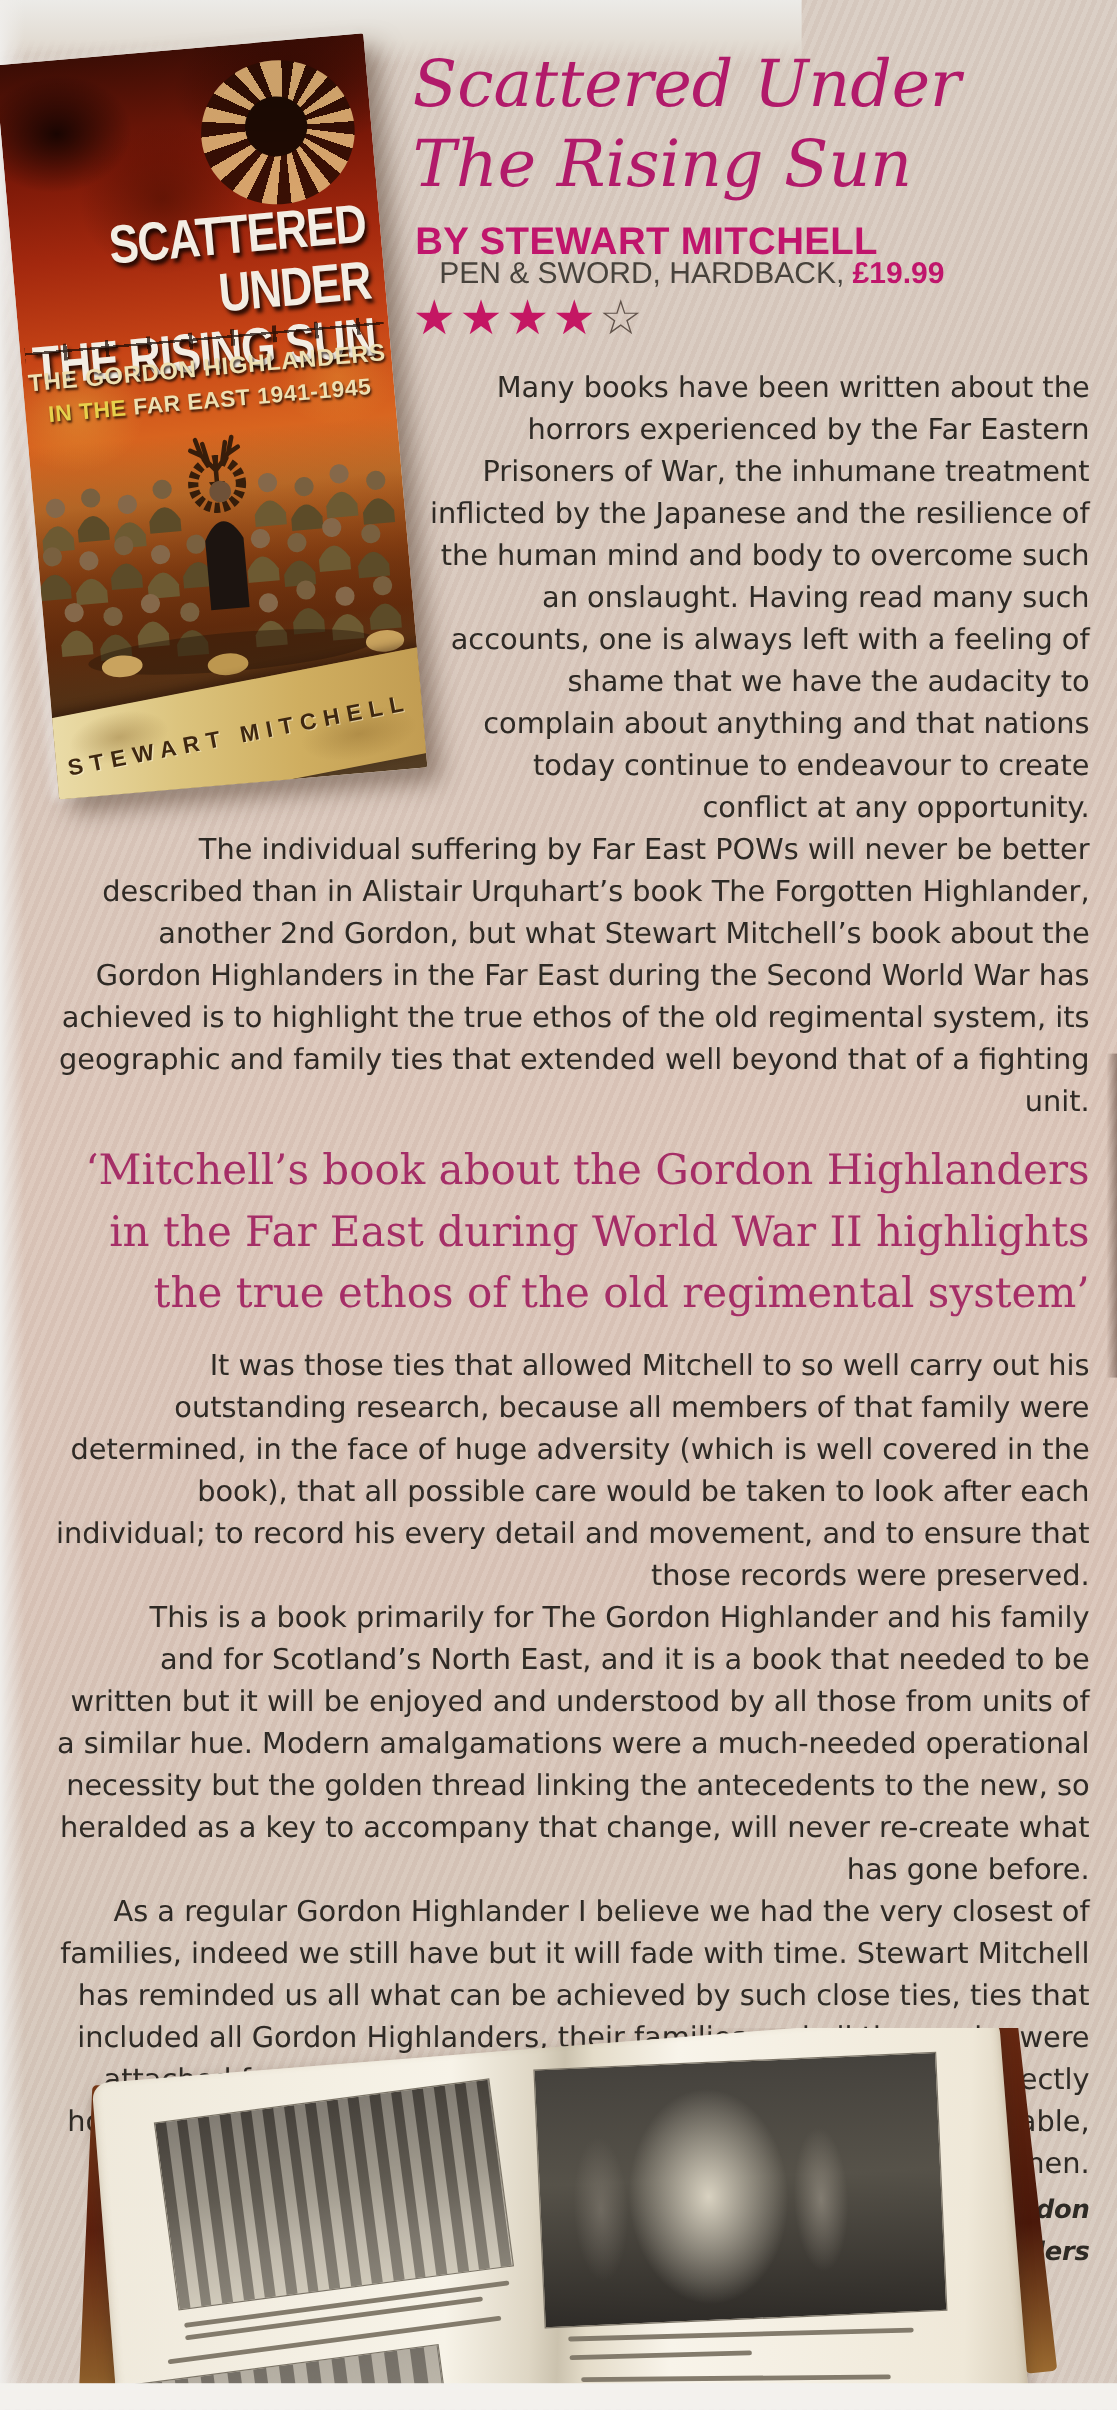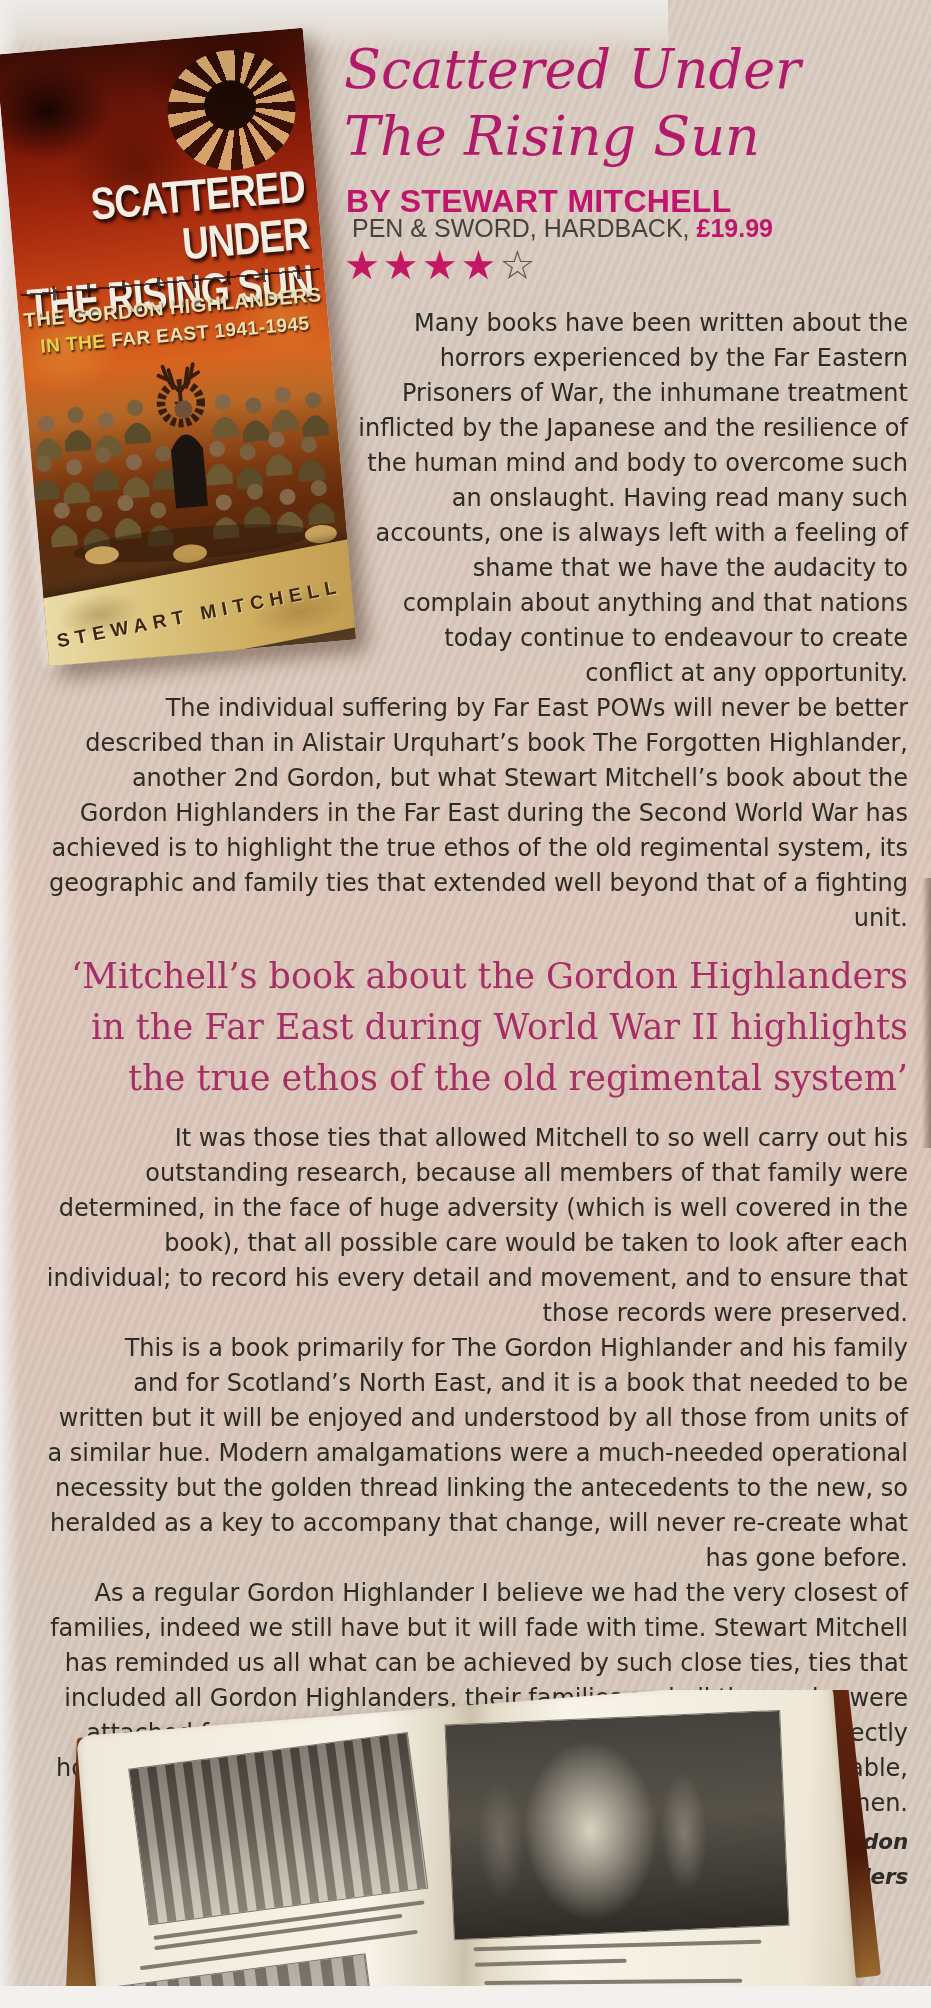--- a/index.html
+++ b/index.html
@@ -59,21 +59,21 @@
     box-shadow:0 -4px 8px rgba(30,12,4,.45);}
   .banner-text{margin-top:34px;text-align:center;font-family:"Liberation Sans",sans-serif;
     font-weight:800;font-size:19px;letter-spacing:6px;color:#3e2710;
     text-shadow:1px 1px 0 rgba(255,250,225,.5);}
 
   
   .review-title{position:absolute;left:344px;top:36px;width:578px;
     font-family:"DejaVu Serif",serif;font-style:italic;font-size:54px;line-height:67px;color:#b11a6a;}
   .byline{position:absolute;left:346px;top:183px;font-family:"Liberation Sans",sans-serif;
     font-weight:800;font-size:32px;color:#c0156c;letter-spacing:.3px;}
-  .publine{position:absolute;left:352px;top:214px;font-family:"Liberation Sans",sans-serif;
+  .publine{position:absolute;left:366px;top:214px;font-family:"Liberation Sans",sans-serif;
     font-size:25px;color:#47423c;}
   .publine .price{font-weight:800;color:#c0156c;}
   .stars{position:absolute;left:344px;top:242px;font-size:40px;letter-spacing:3px;color:#c41663;}
   .stars .outline{color:#60524a;}
 
   
   .bodytext{position:absolute;left:42px;top:306px;width:866px;
     font-size:24px;line-height:35px;color:#2e2a25;text-align:right;}
   .float-spacer{float:left;width:308px;height:348px;margin-right:8px;}
   .bodytext p{margin:0;}

